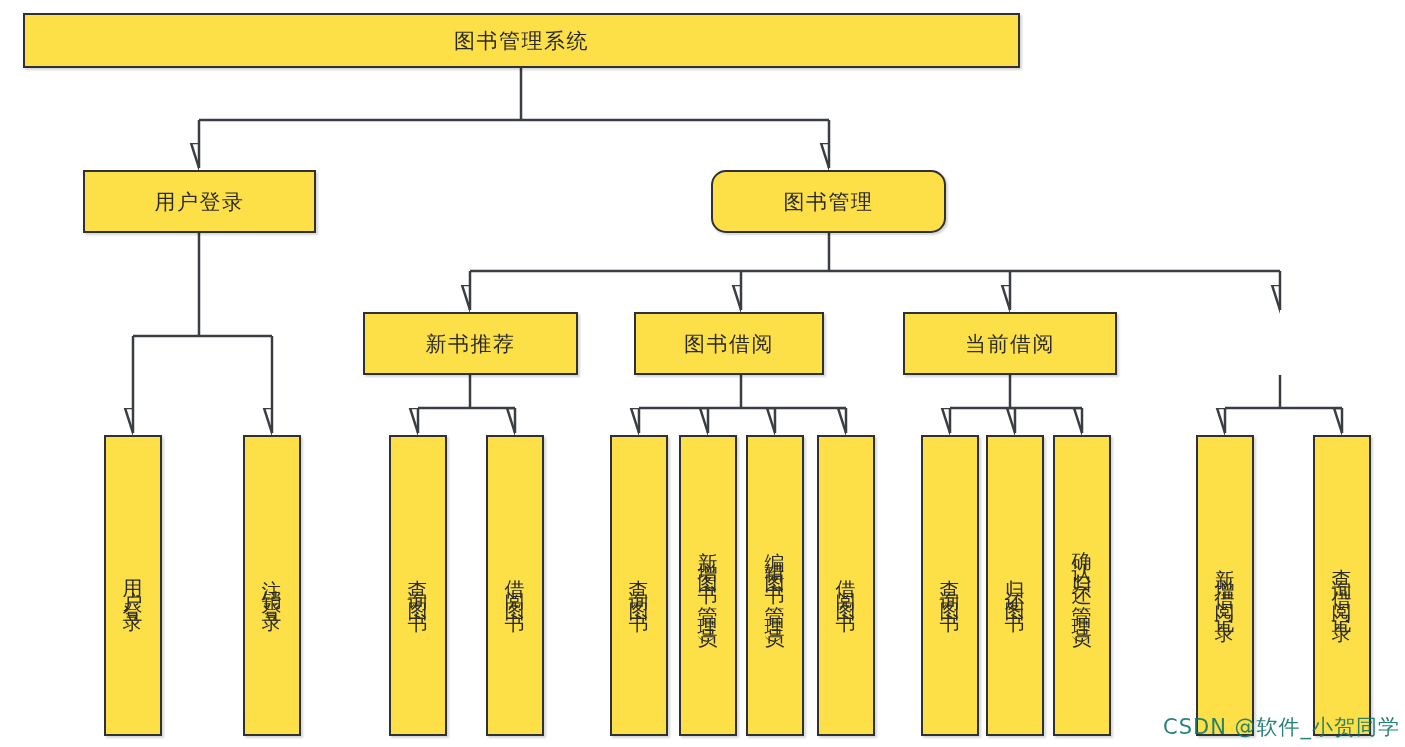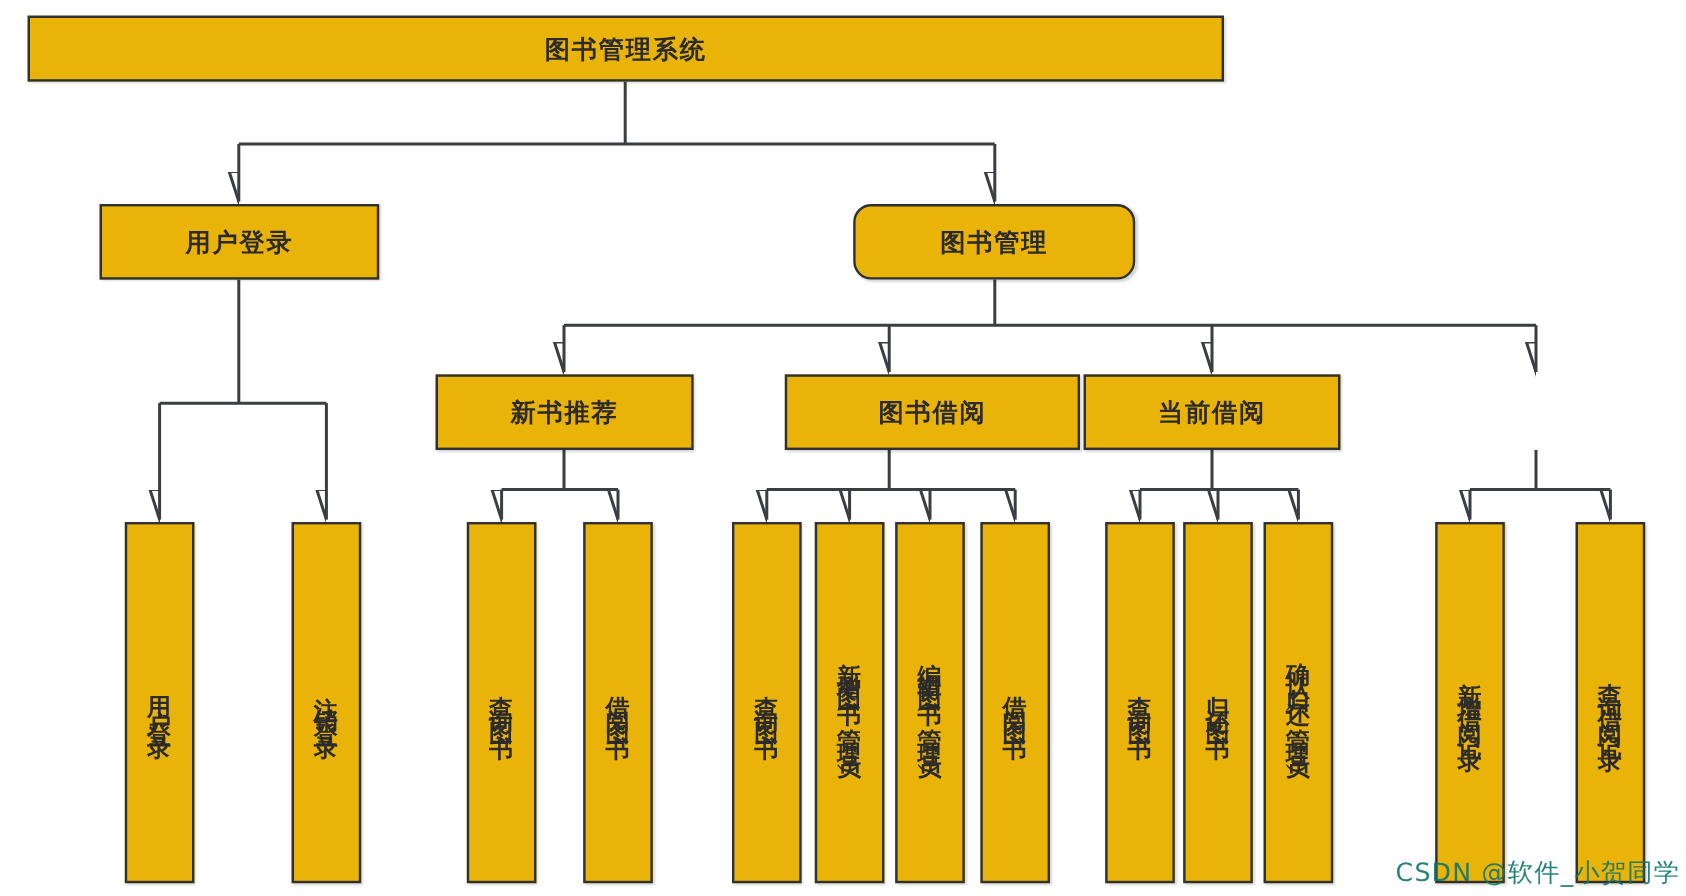--- a/index.html
+++ b/index.html
@@ -5,27 +5,26 @@
   html,body { margin:0; padding:0; background:#ffffff; }
   .stage {
     position:relative;
     width:1405px; height:747px;
     background:#ffffff;
     font-family:"DejaVu Sans","Liberation Sans",sans-serif;
     overflow:hidden;
   }
   .box {
     position:absolute;
-    background:#eab308;
+    background:#fde047;
     border:2.5px solid #2e3237;
     box-sizing:border-box;
     box-shadow:1.5px 1.5px 2px rgba(0,0,0,0.16);
     color:#2b2b2b;
     z-index:2;
-    font-weight:bold;
   }
   .hbox {
     display:flex; align-items:center; justify-content:center;
     font-size:21px; letter-spacing:1.5px;
   }
   .vbox {
     display:flex; align-items:center; justify-content:center;
     font-size:20px;
   }
   .vtext {
@@ -107,21 +106,21 @@
   <div class="box hbox" style="left:83px; top:170px; width:233px; height:63px;">
     <span>用户登录</span>
   </div>
   <div class="box hbox" style="left:711px; top:170px; width:235px; height:63px;border-radius:15px;">
     <span>图书管理</span>
   </div>
 
   <div class="box hbox" style="left:363px; top:312px; width:215px; height:63px;">
     <span>新书推荐</span>
   </div>
-  <div class="box hbox" style="left:634px; top:312px; width:246px; height:63px;margin-left:20px;">
+  <div class="box hbox" style="left:634px; top:312px; width:190px; height:63px;">
     <span>图书借阅</span>
   </div>
   <div class="box hbox" style="left:903px; top:312px; width:214px; height:63px;">
     <span>当前借阅</span>
   </div>
 
   <div class="box vbox" style="left:104px; top:435px; width:58px; height:301px;">
     <span class="vtext">用户登录</span>
   </div>
   <div class="box vbox" style="left:243px; top:435px; width:58px; height:301px;">

